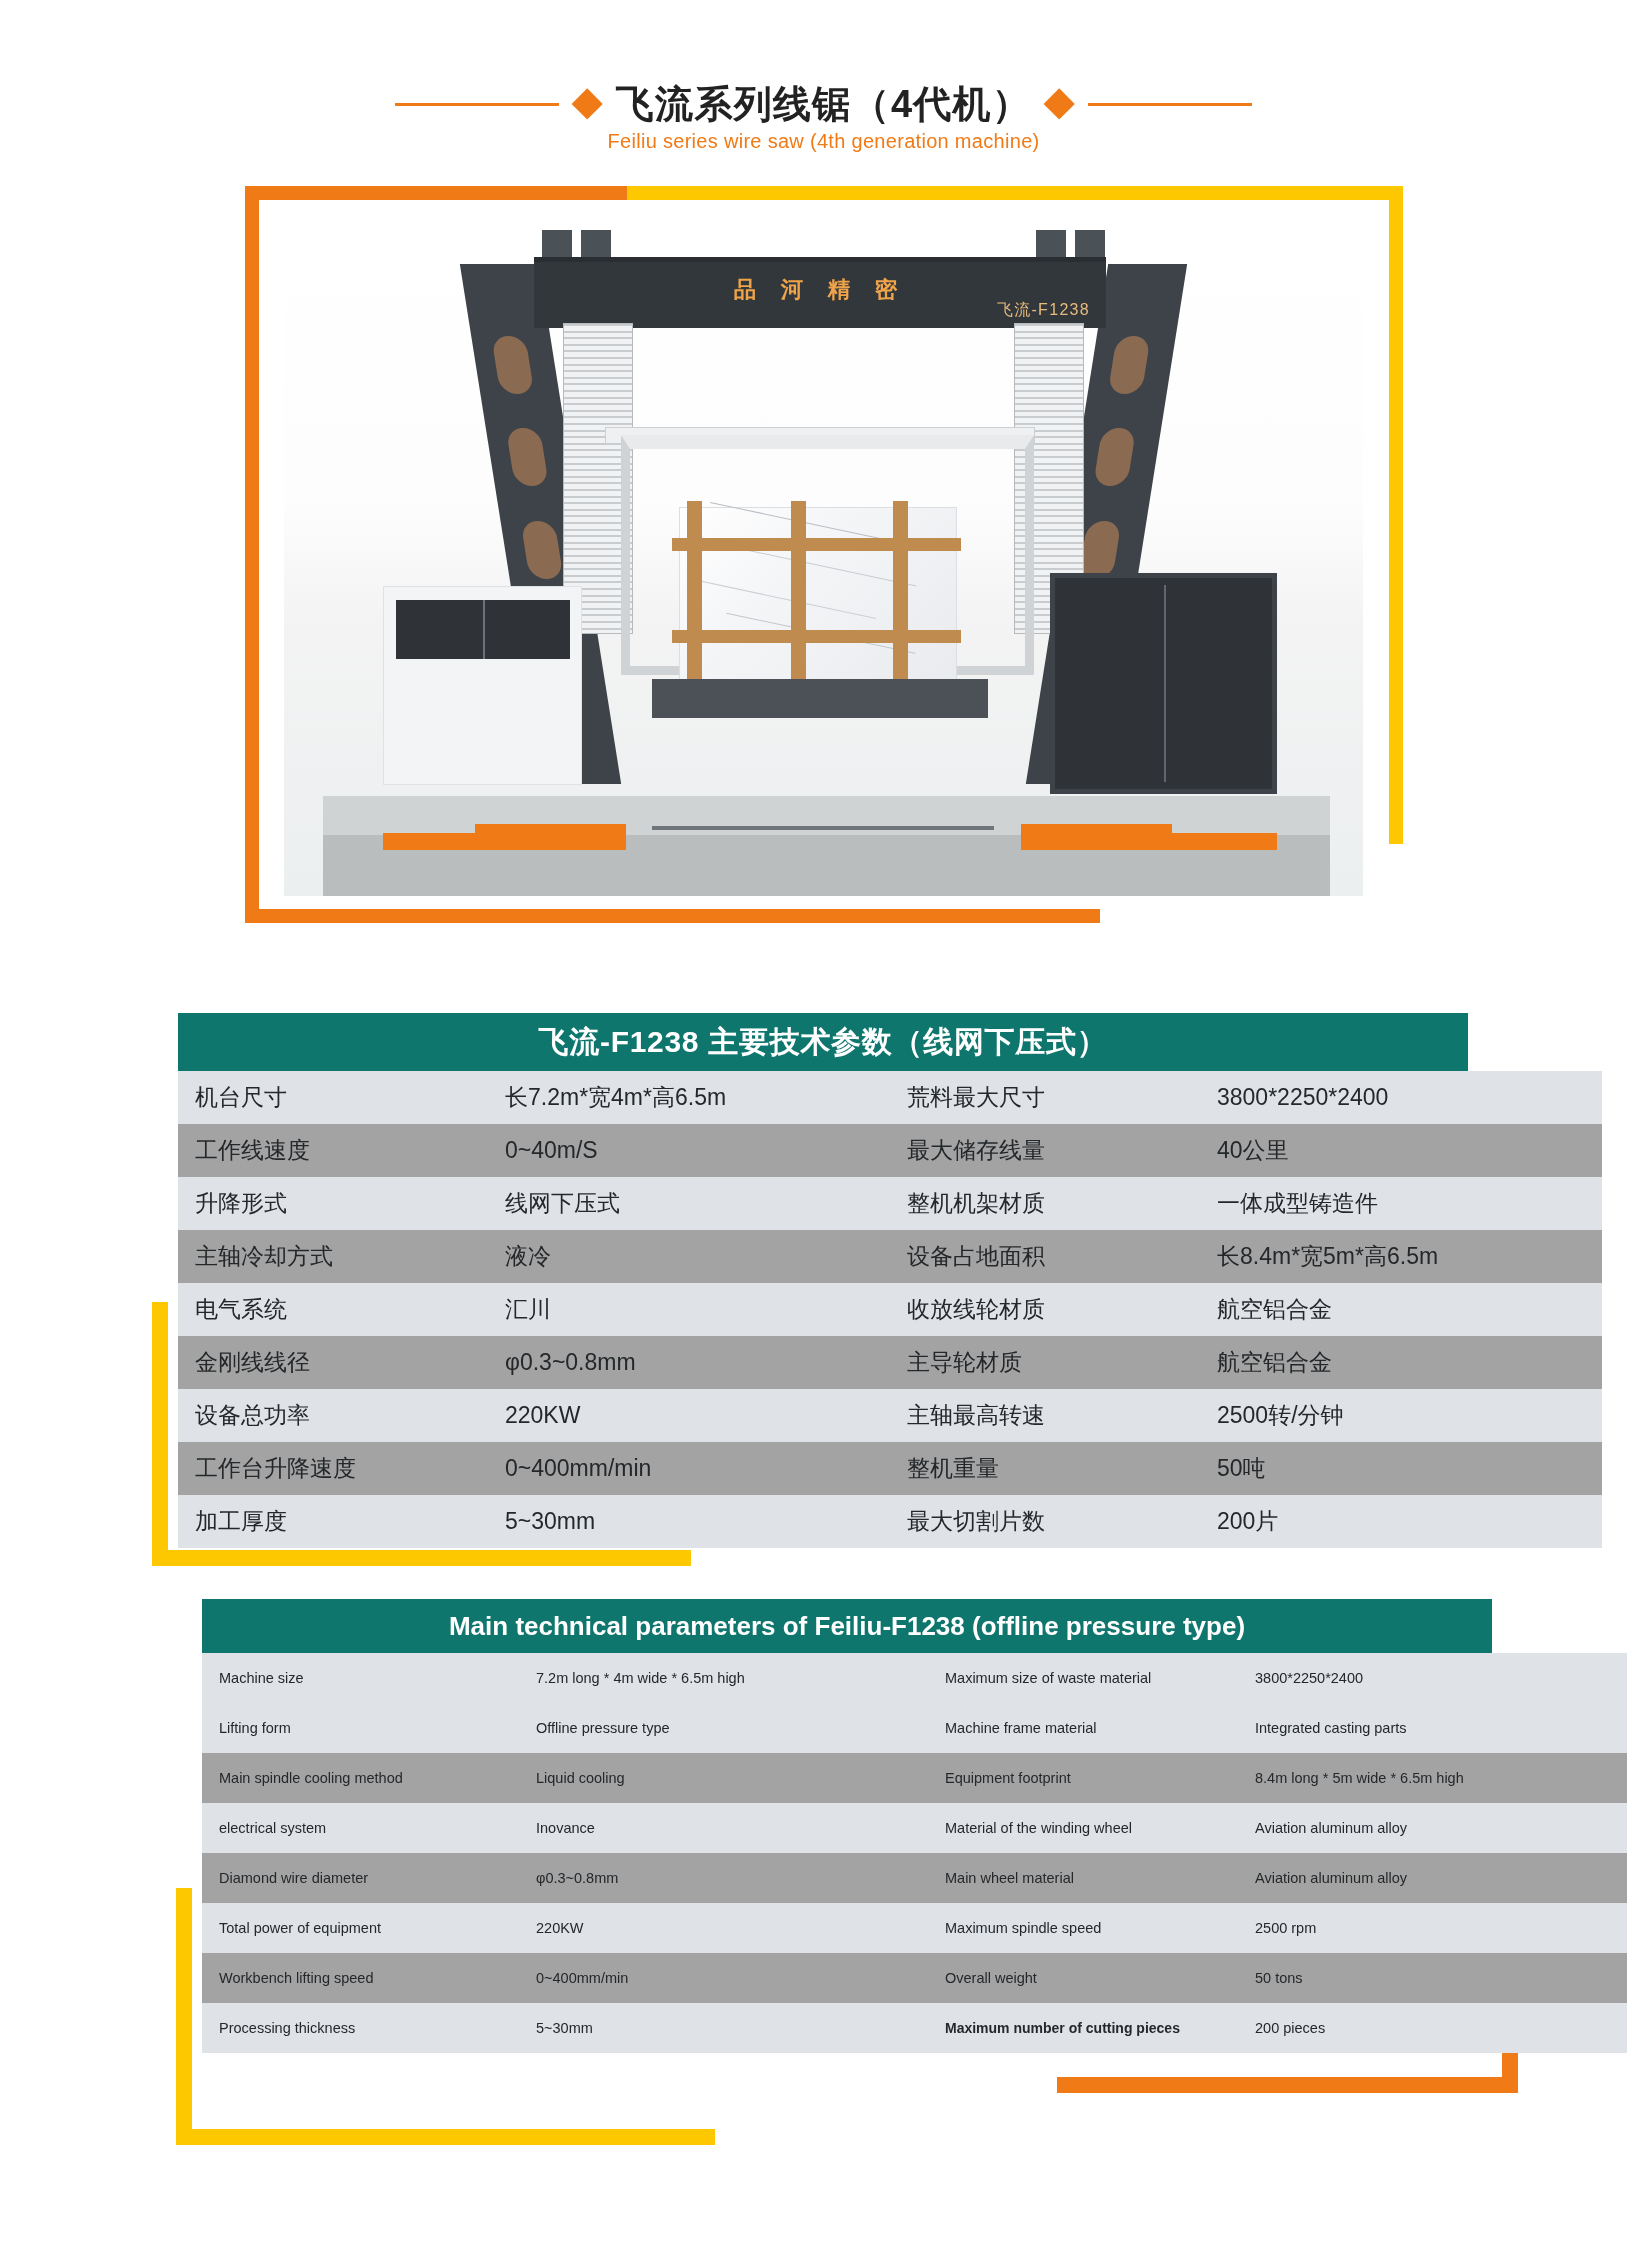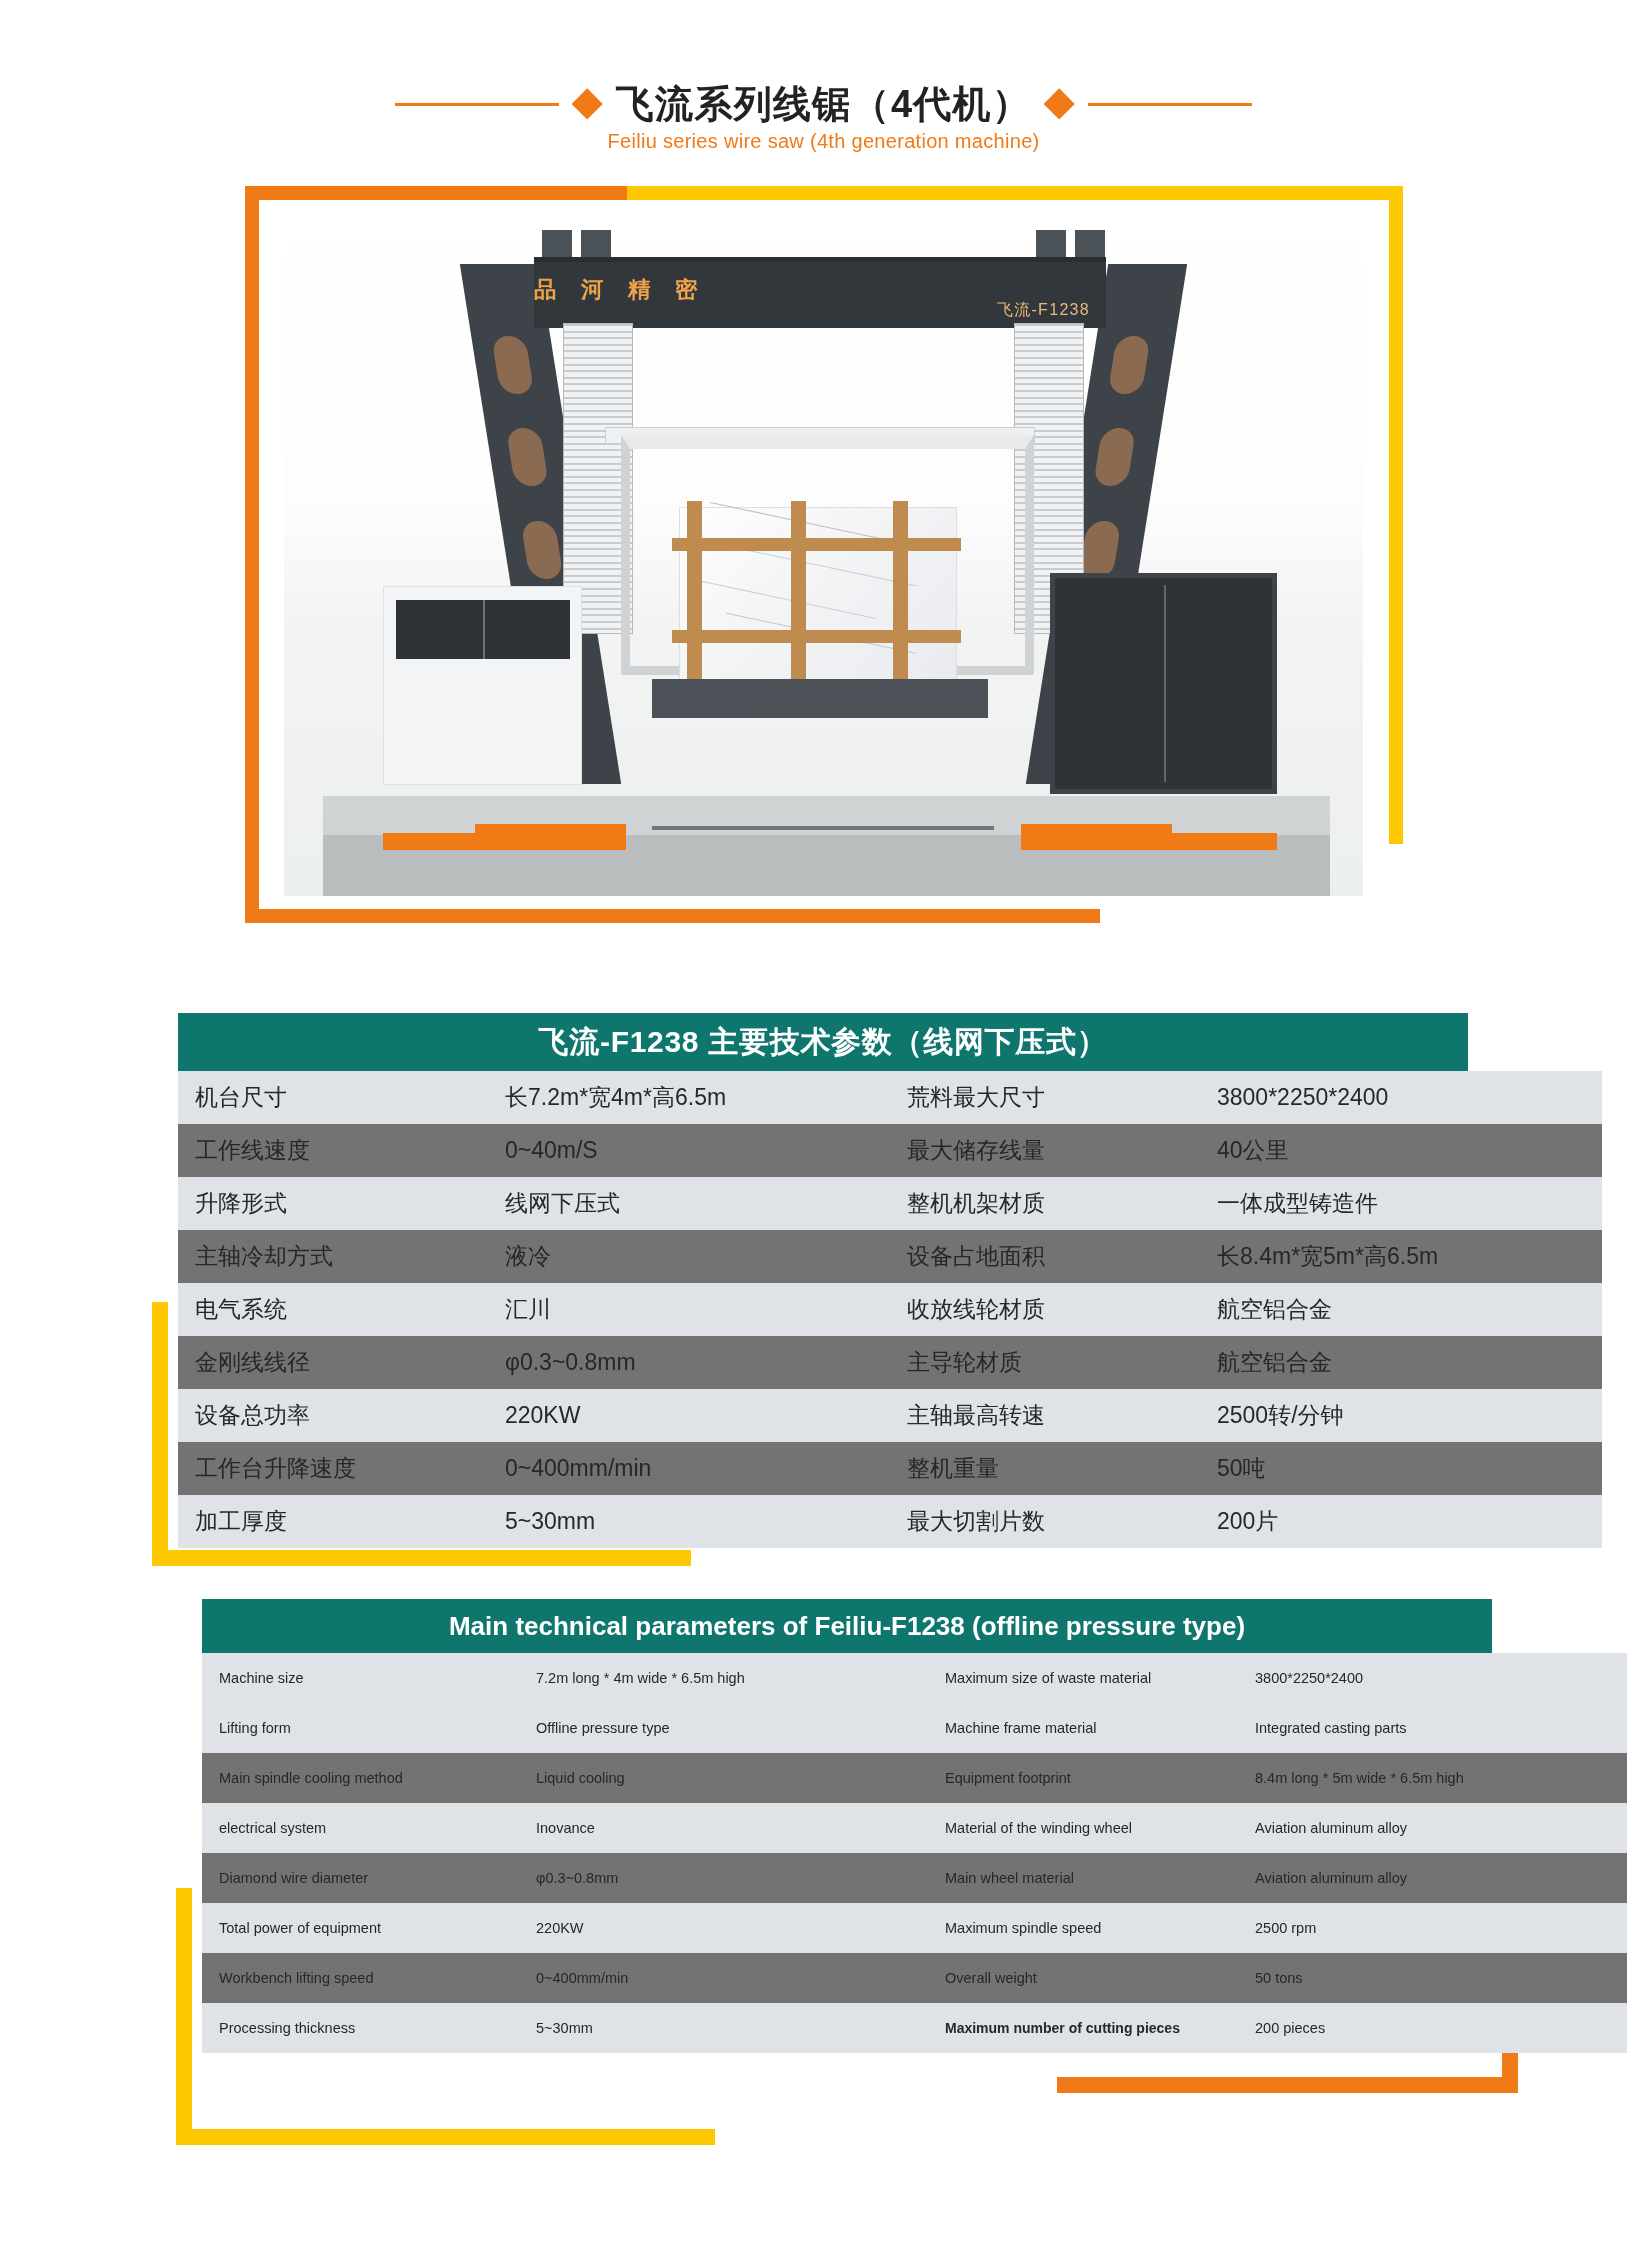--- a/index.html
+++ b/index.html
@@ -144,21 +144,21 @@
     width: 572px;
     height: 66px;
     background: #32373b;
     border-top: 5.3px solid #2a2e32;
   }
   .beam-label {
     position: absolute;
     left: 0;
     top: 12px;
     width: 572px;
-    text-align: left;
+    text-align: center;
     color: #f0a44a;
     font-size: 22.4px;
     letter-spacing: 9.2px;
     font-weight: bold;
   }
   .beam-model {
     position: absolute;
     right: 16px;
     top: 38px;
     color: #e9bb7c;
@@ -365,21 +365,21 @@
   }
   .tbl-cn table.param td {
     height: 53px;
     font-size: 23px;
   }
   .tbl-en table.param td {
     height: 50px;
     font-size: 14.5px;
   }
   tr.row-a td { background: #dfe3e8; }
-  tr.row-b td { background: #737373; }
+  tr.row-b td { background: #a3a3a3; }
   .tbl-cn td.lbl1 { width: 276px; }
   .tbl-cn td.val1 { width: 368px; }
   .tbl-cn td.lbl2 { width: 276px; }
   .tbl-cn td.val2 { width: 368px; }
   .tbl-en td.lbl1 { width: 283px; }
   .tbl-en td.val1 { width: 375px; }
   .tbl-en td.lbl2 { width: 276px; }
   .tbl-en td.val2 { width: 355px; }
 </style>
 </head>

